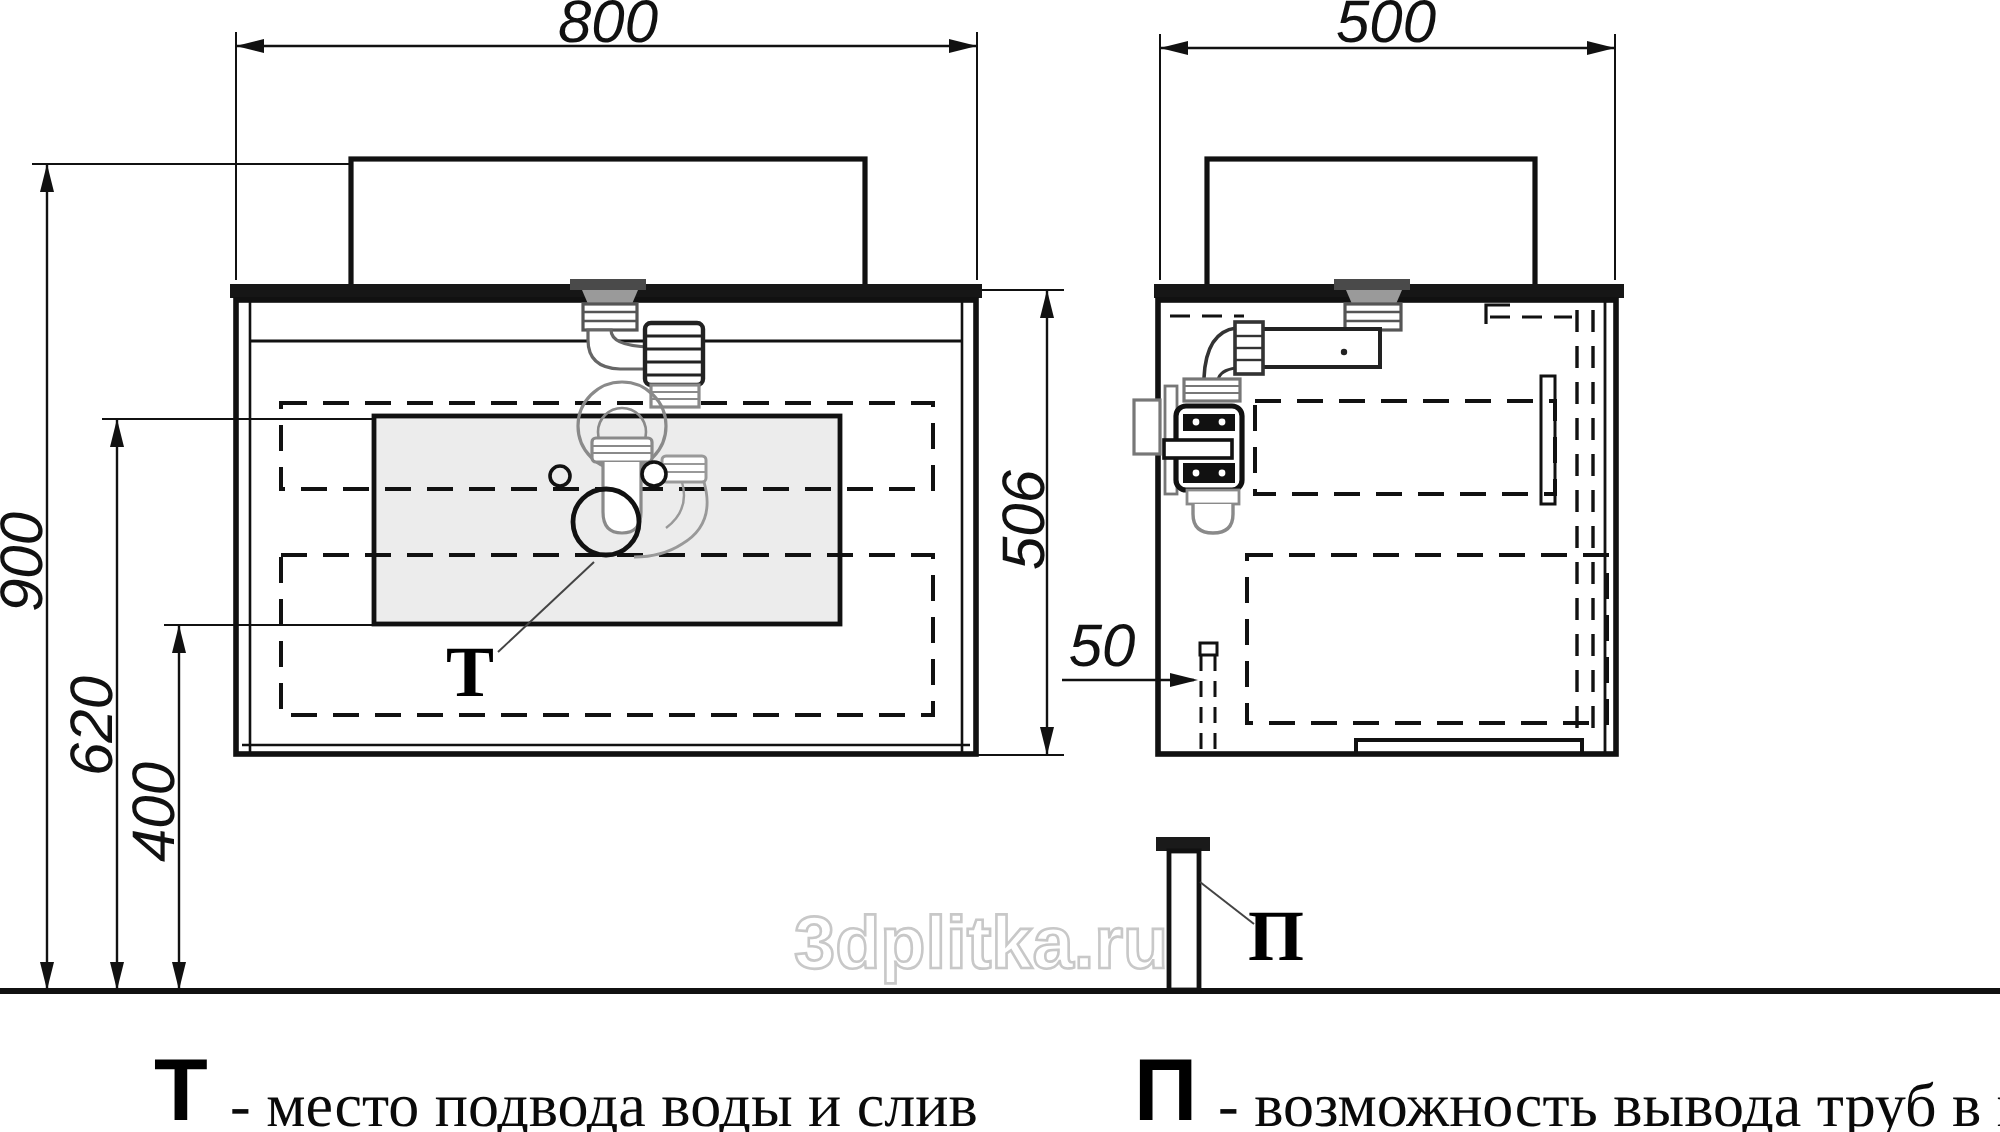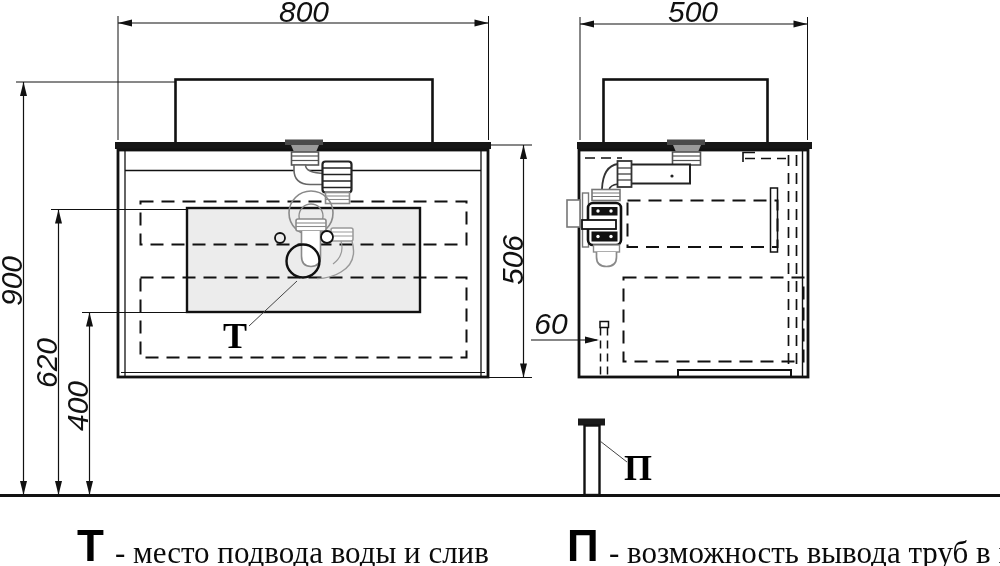--- a/index.html
+++ b/index.html
@@ -37,20 +37,21 @@
     color:#ffffff;
     -webkit-text-stroke:1.3px #c8c8c8;
     letter-spacing:0px;
   }
 </style>
 </head>
 <body>
 
 <div id="canvas">
 
+  <div class="txt watermark" style="left:397px;top:452px;">3dplitka.ru</div>
 
   <svg width="1000" height="566" viewBox="0 0 1000 566">
 
     <g>
 
       <rect x="175.5" y="79.5" width="257" height="64" fill="#ffffff" stroke="#111" stroke-width="2.6"></rect>
 
       <rect x="115" y="142" width="376" height="7" fill="#161616"></rect>
 
       <rect x="118" y="150" width="370" height="227" fill="none" stroke="#111" stroke-width="2.8"></rect>
@@ -200,21 +201,21 @@
       <polygon points="599,340 585,336.5 585,343.5" fill="#111"></polygon>
     </g>
   </svg>
 
   <div class="txt dim" style="left:275px;top:-2px;width:58px;">800</div>
   <div class="txt dim" style="left:663px;top:-2px;width:60px;">500</div>
   <div class="txt dim dim-rot" style="left:12px;top:281px;">900</div>
   <div class="txt dim dim-rot" style="left:47px;top:363px;">620</div>
   <div class="txt dim dim-rot" style="left:78px;top:406px;">400</div>
   <div class="txt dim dim-rot" style="left:513px;top:260px;">506</div>
-  <div class="txt dim" style="left:531px;top:310px;width:40px;">60</div>
+  <div class="txt dim" style="left:531px;top:310px;width:40px;">50</div>
 
   <div class="txt marker" style="left:223px;top:318px;">Т</div>
   <div class="txt marker" style="left:624px;top:450px;">П</div>
 
   <div class="txt legend-letter" style="left:77px;top:524px;">Т</div>
   <div class="txt legend-text" style="left:115px;top:537px;">- место подвода воды и слив</div>
   <div class="txt legend-letter" style="left:567px;top:524px;">П</div>
   <div class="txt legend-text" style="left:609px;top:537px;">- возможность вывода труб в пол</div>
 </div>
 

